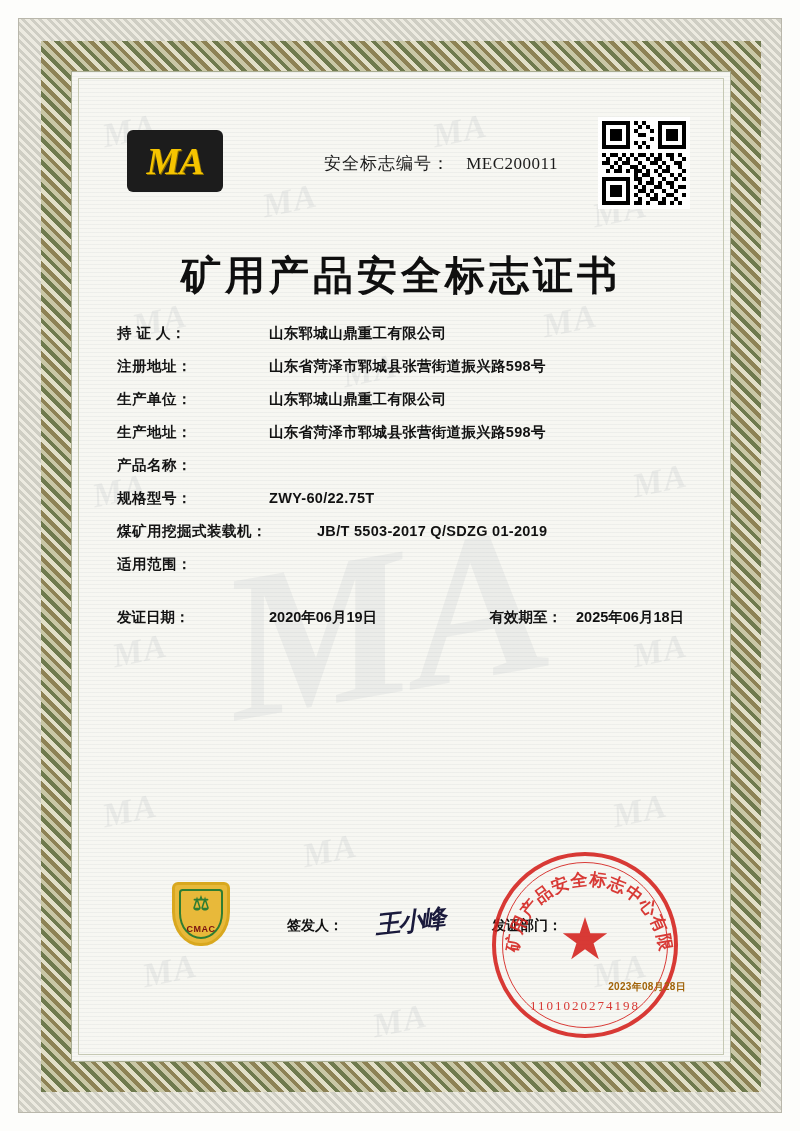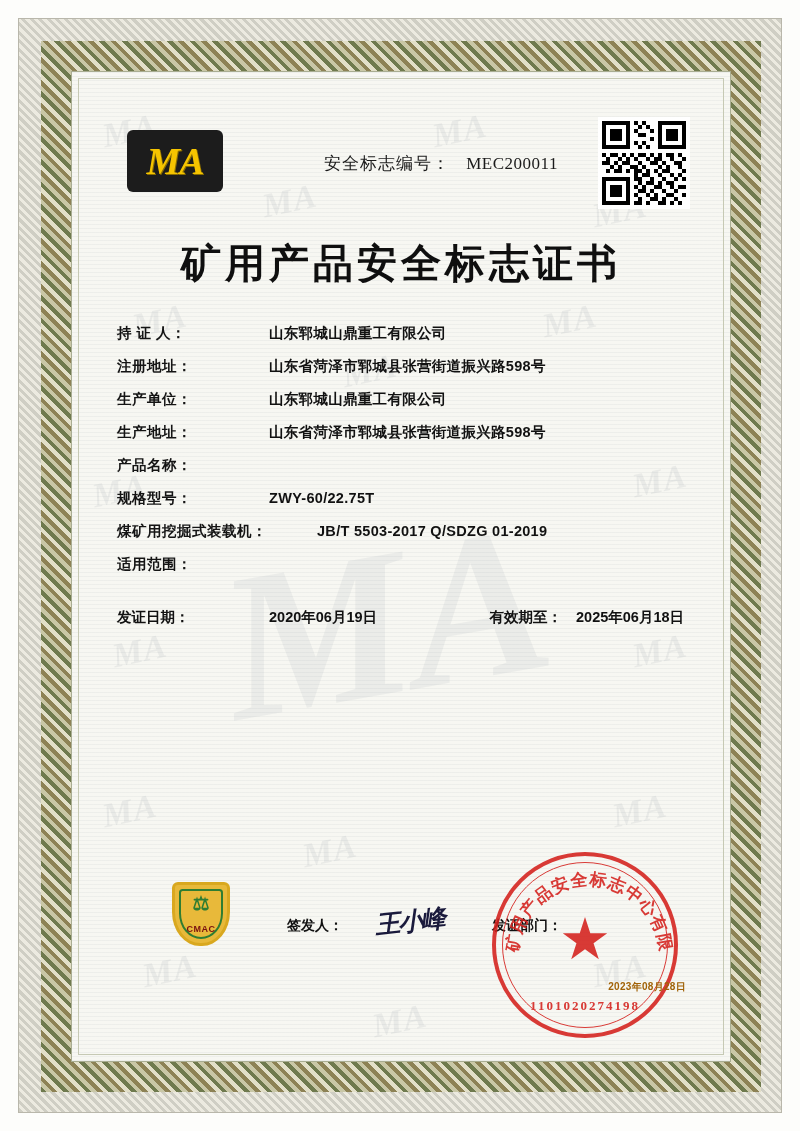--- a/index.html
+++ b/index.html
@@ -169,21 +169,21 @@
   .qr canvas, .qr .qrgrid {
     width: 84px;
     height: 84px;
     display: block;
   }
 
   .title {
     position: absolute;
     left: 0;
     right: 0;
-    top: 164px;
+    top: 176px;
     text-align: center;
     font-family: "Liberation Serif", serif;
     font-weight: bold;
     font-size: 40px;
     letter-spacing: 4px;
     color: #0f0f0f;
   }
 
   
   .fields {
@@ -371,21 +371,20 @@
   .seal .seal-number {
     position: absolute;
     left: 0;
     right: 0;
     bottom: 20px;
     text-align: center;
     color: #d4201c;
     font-size: 13px;
     letter-spacing: 2px;
     font-family: "Liberation Serif", serif;
-    font-weight: bold;
   }
   .seal-arc {
     position: absolute;
     left: 0; top: 0;
     width: 186px;
     height: 186px;
   }
   .seal-arc text {
     fill: #d4201c;
     font-family: "Liberation Sans", sans-serif;

